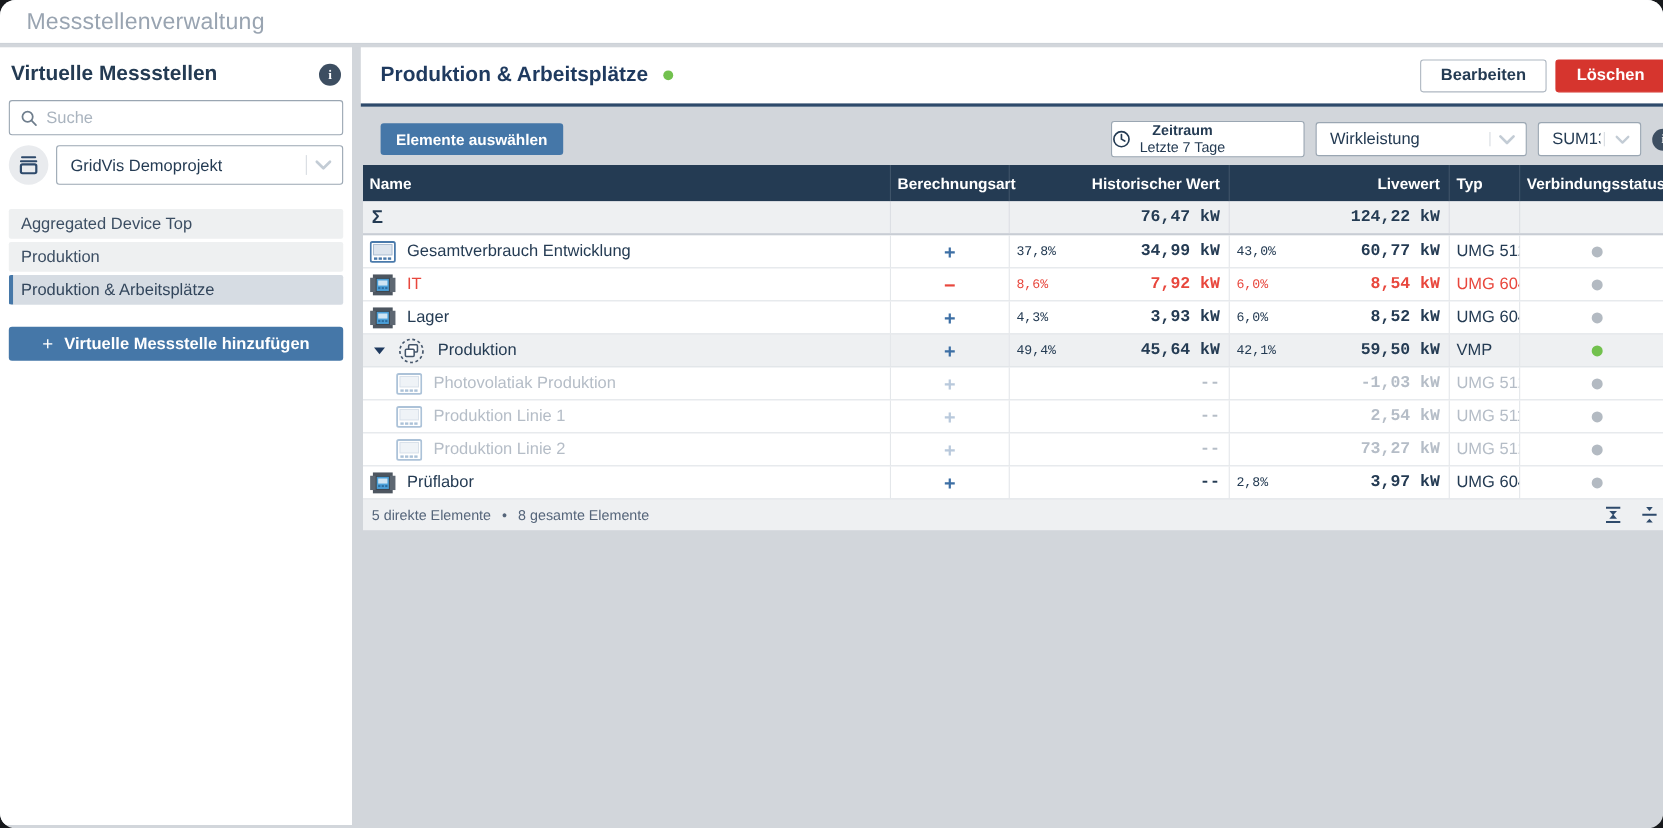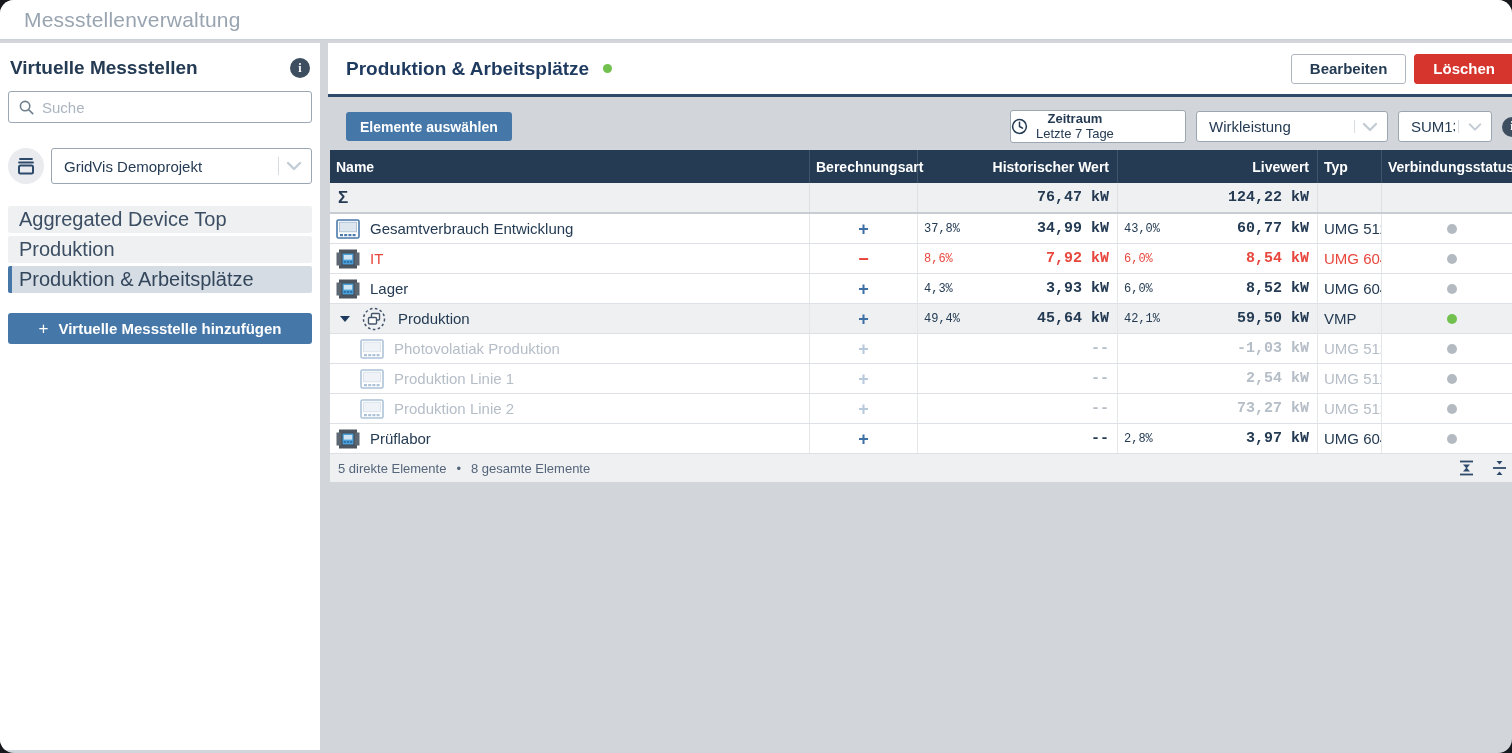--- a/index.html
+++ b/index.html
@@ -17,31 +17,31 @@
 
   
   .body{ display:flex; height:710px; padding-top:3px; }
 
   
   .sidebar{ width:320px; background:#fff; height:100%; padding:12px 8px 0 8px; flex:none; }
   .sb-head{ display:flex; align-items:center; justify-content:space-between; margin:2px 2px 12px 2px; }
   .sb-title{ font-size:19px; font-weight:bold; color:var(--navy);text-align:center; }
   .info-badge{ width:20px; height:20px; border-radius:50%; background:#3d4e61; color:#fff; font-size:12px; font-weight:bold;
                display:flex; align-items:center; justify-content:center; font-family:"Liberation Serif", serif; cursor:pointer; }
-  .search{ height:32px; border:1px solid var(--input-border); border-radius:3px; background:#fff; display:flex; align-items:center; padding:0 10px; margin-bottom:25px; }
+  .search{ height:32px; border:1px solid var(--input-border); border-radius:3px; background:#fff; display:flex; align-items:center; padding:0 10px; margin-bottom:9px; }
   .search input{ border:none; outline:none; flex:1; font-size:15px; color:var(--navy); margin-left:8px; font-family:inherit; }
   .search input::placeholder{ color:#aab4bf; }
   .project-row{ display:flex; align-items:center; gap:7px; margin-bottom:22px; }
   .proj-circle{ width:36px; height:36px; border-radius:50%; background:#e9ebee; display:flex; align-items:center; justify-content:center; flex:none; cursor:pointer; }
   .select{ position:relative; height:36px; border:1px solid var(--input-border); border-radius:3px; background:#fff; display:flex; align-items:center; padding:0 36px 0 12px; cursor:pointer; }
   .select .sep{ position:absolute; right:32px; top:8px; bottom:8px; width:1px; background:#d7dce1; }
   .select .chev{ position:absolute; right:9px; top:50%; transform:translateY(-50%); }
   .project-row .select{ flex:1; }
   .select-label{ font-size:15px; color:var(--navy); white-space:nowrap; overflow:hidden; }
-  .sb-list .item{ height:27px; margin-bottom:3px; background:#eef0f1; border-radius:2px; display:flex; align-items:center; padding-left:11px; font-size:20px; color:#3c4e63; cursor:pointer; }
+  .sb-list .item{ height:27px; margin-bottom:3px; background:#eef0f1; border-radius:2px; display:flex; align-items:center; padding-left:11px; font-size:15px; color:#3c4e63; cursor:pointer; }
   .sb-list .item.selected{ background:#d6dce3; border-left:4px solid var(--accent); padding-left:7px; color:#33465c; }
   .add-btn{ margin-top:20px; height:31px; width:100%; background:var(--accent); border:none; border-radius:3px; color:#fff; font-size:15px; font-weight:bold;
             display:flex; align-items:center; justify-content:center; gap:10px; cursor:pointer; font-family:inherit; }
   .add-btn .plus{ font-size:17px; font-weight:normal; }
 
   
   .main{ flex:1; padding-left:8px; display:flex; flex-direction:column; }
   .content-header{ background:#fff; height:54px; border-bottom:3px solid #2e4a6b; display:flex; align-items:center; padding:0 16px 0 18px; }
   .page-title{ font-size:19px; font-weight:bold; color:#1f3a5f; }
   .status-dot-title{ width:9px; height:9px; border-radius:50%; background:var(--green); margin-left:14px; }

